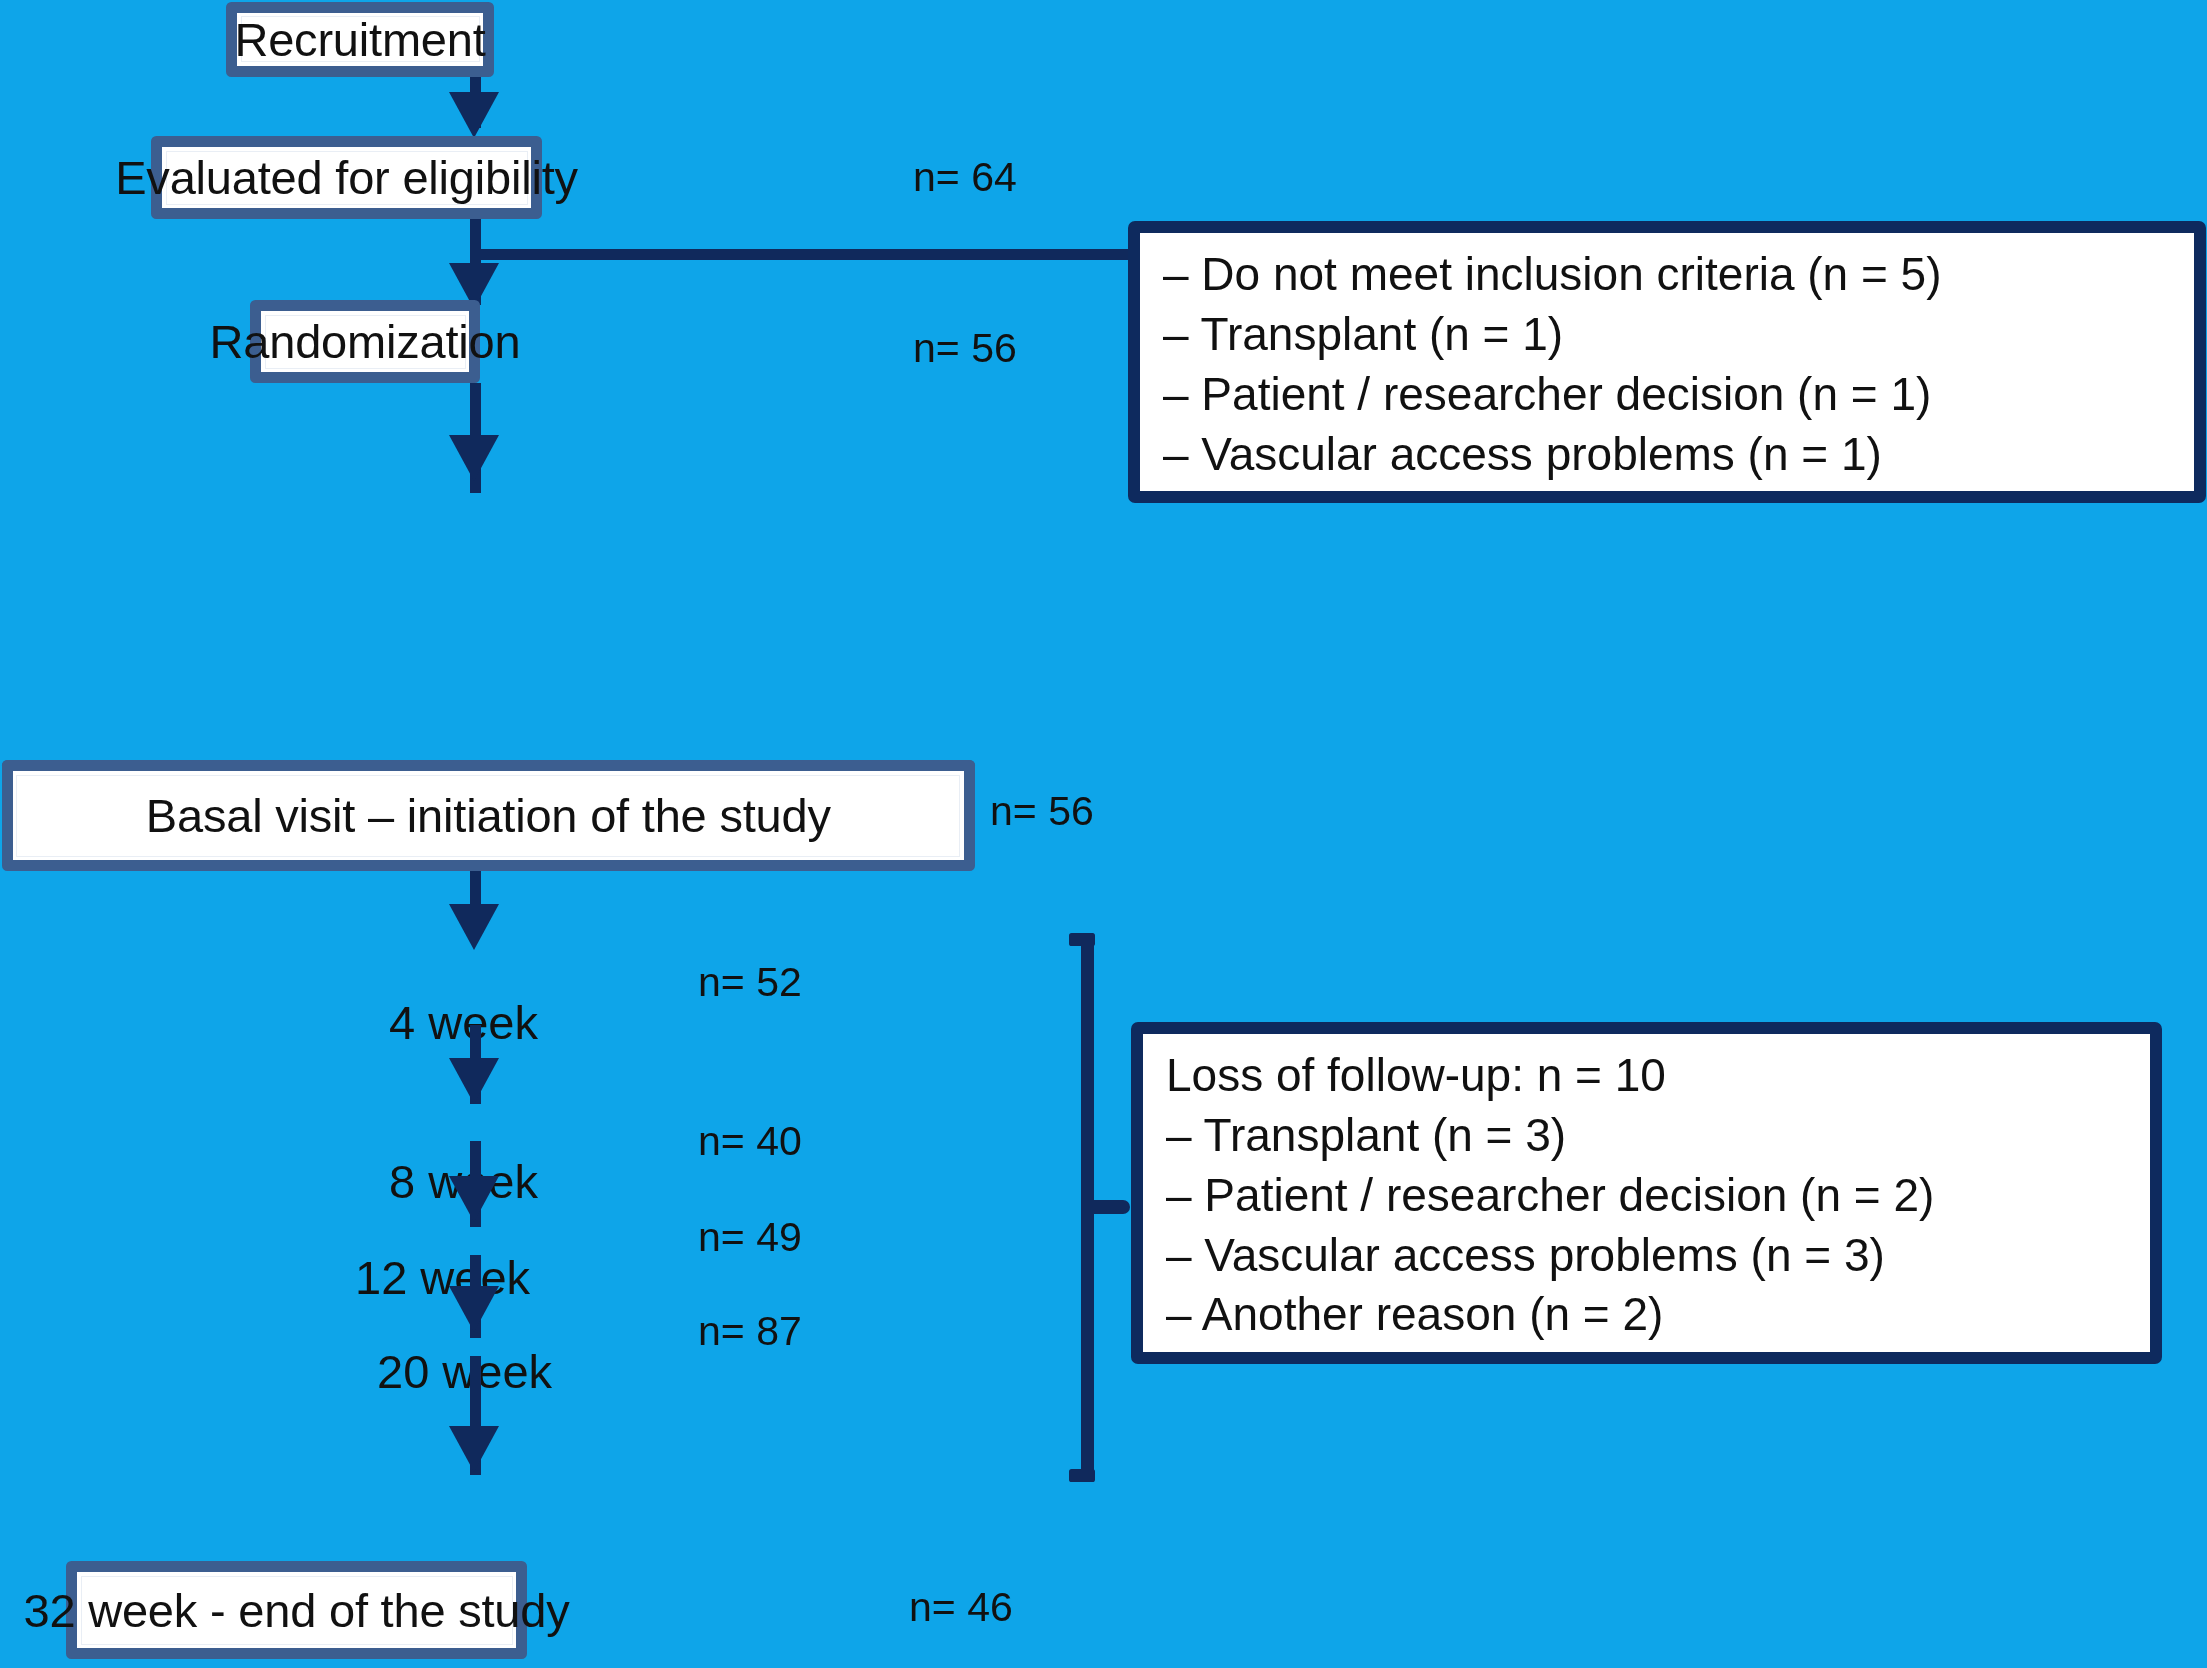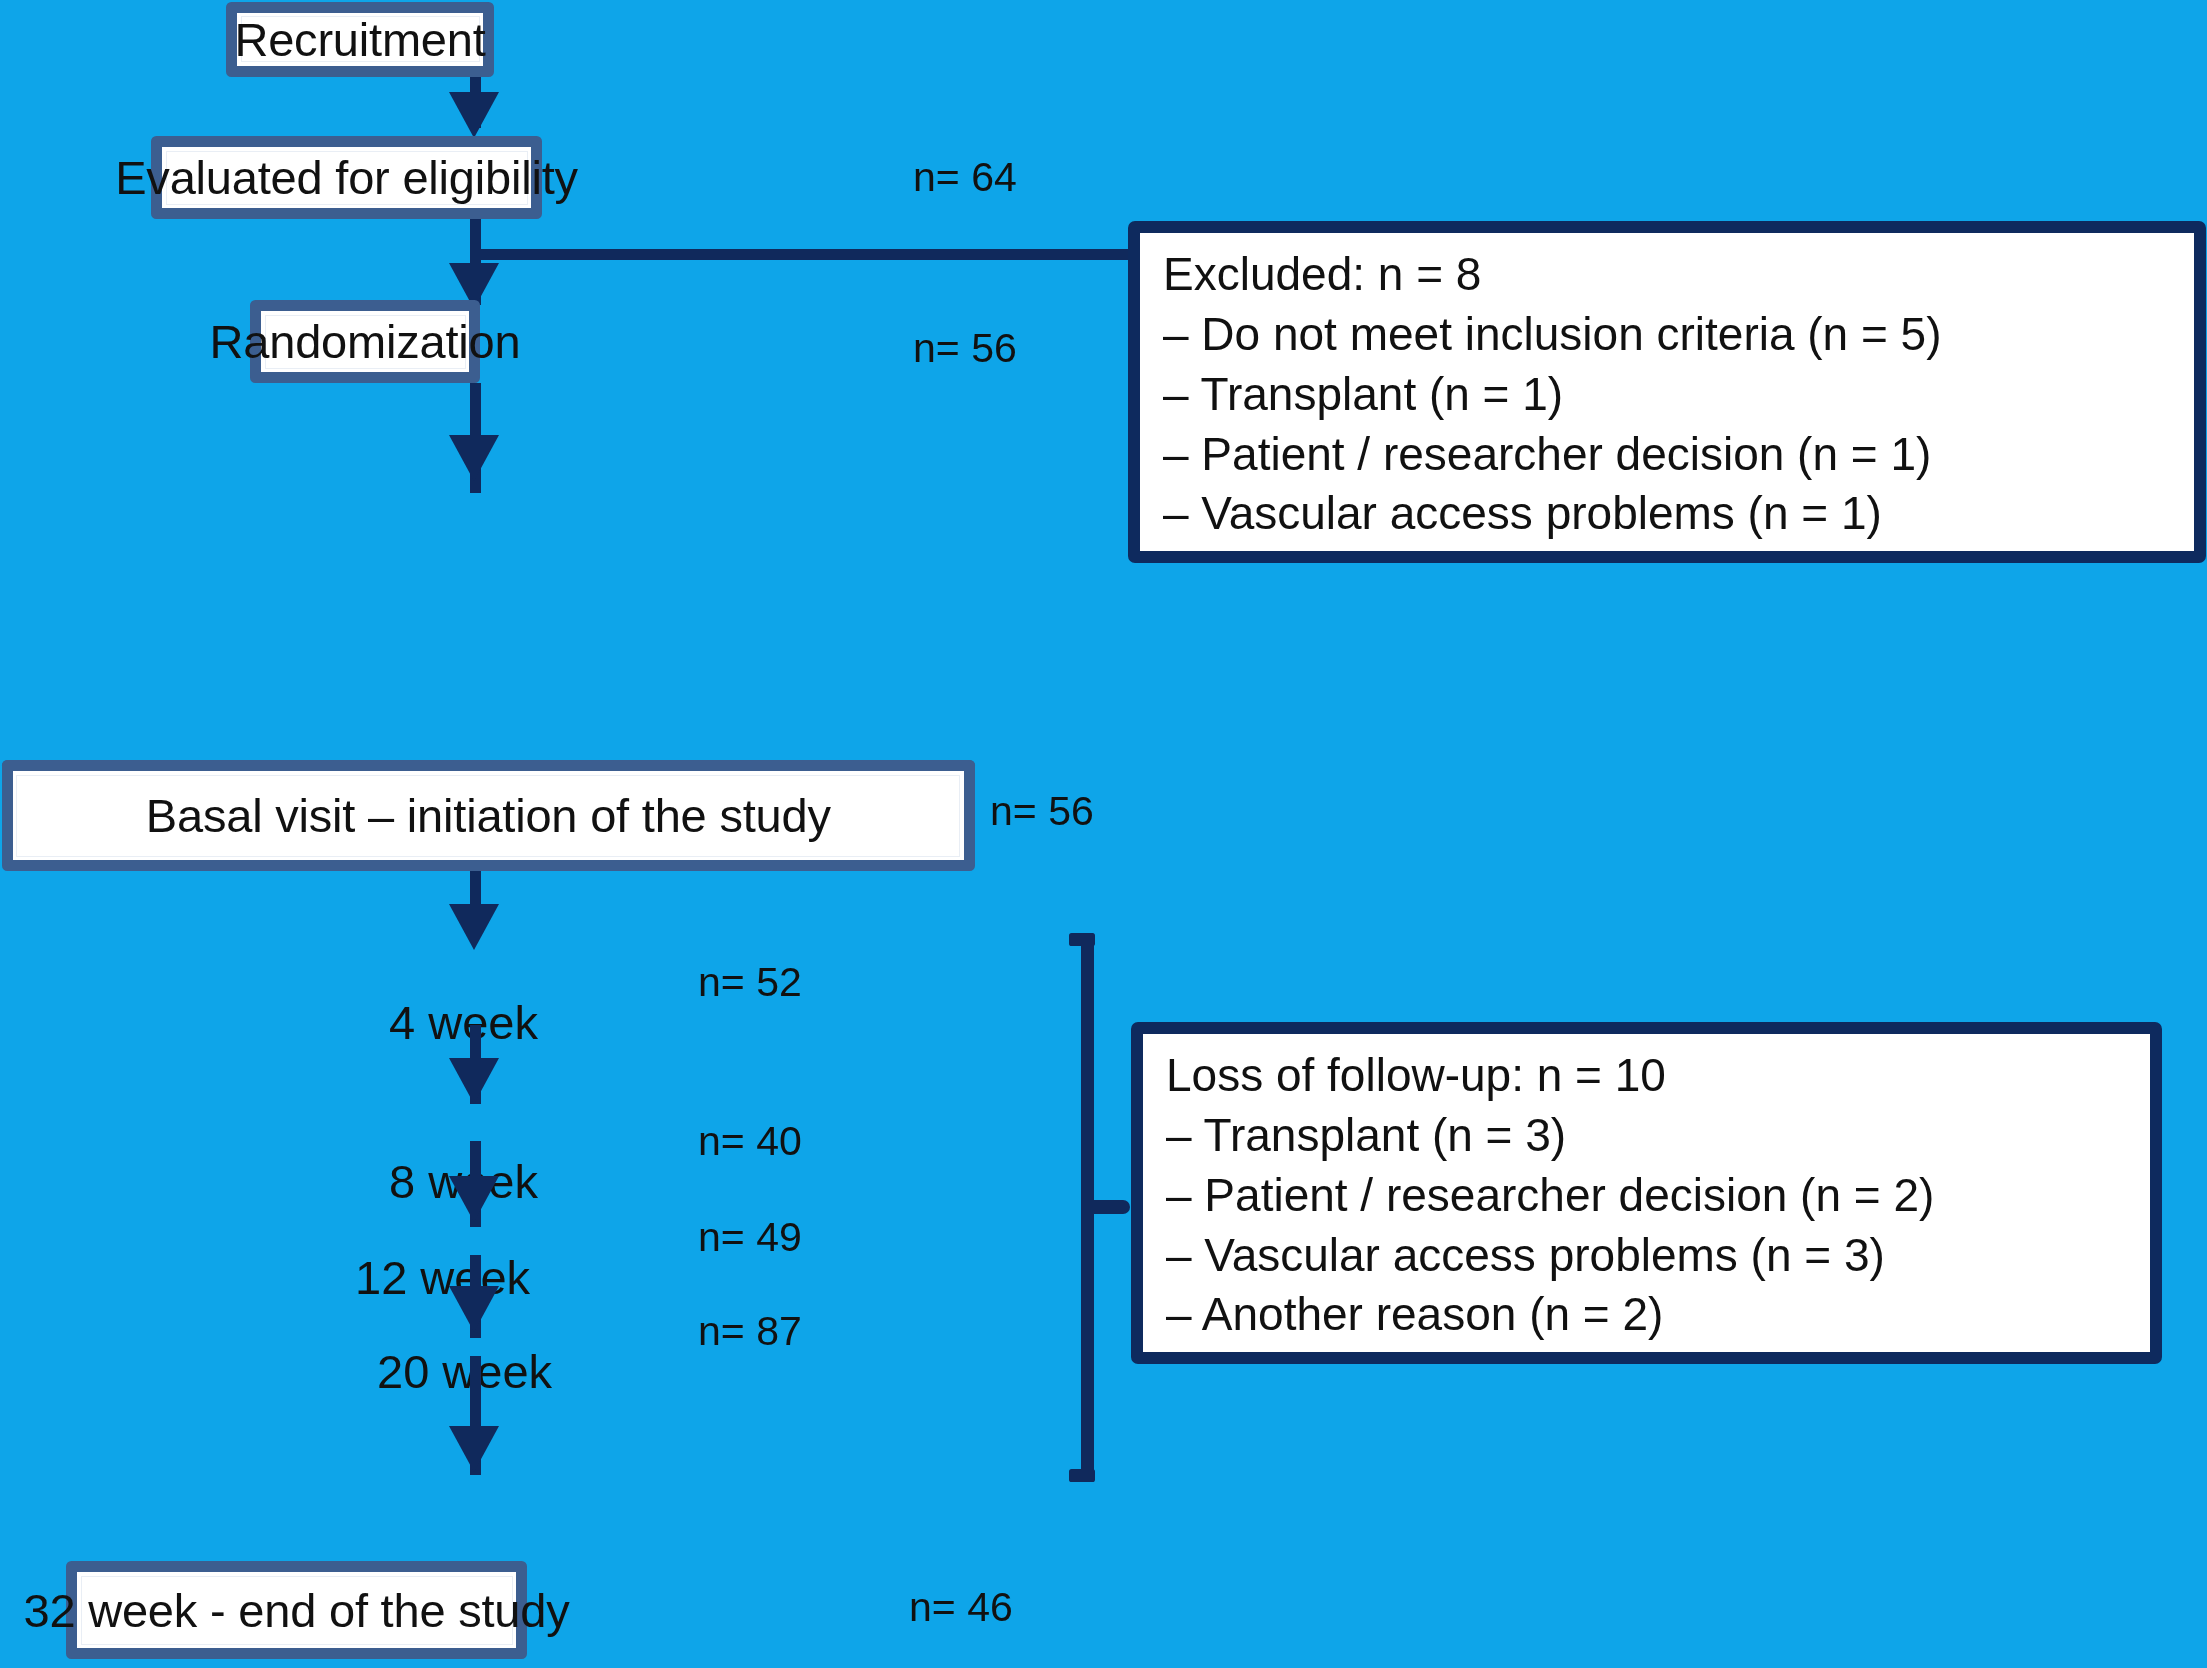--- a/index.html
+++ b/index.html
@@ -135,21 +135,20 @@
     <span class="inner"></span>
     <span class="label">Evaluated for eligibility</span>
   </div>
   <div class="ncount" style="left:913px; top:154px;">n= 64</div>
 
   <div class="vline" style="left:470px; top:219px; height:86px;"></div>
   <div class="hline" style="left:470px; top:249px; width:660px;"></div>
   <div class="arrowhead" style="left:449px; top:263px;"></div>
 
   <div class="notebox" style="left:1128px; top:221px; width:1078px; height:140px; height:auto;">
-    <div class="nline">Excluded: n = 8</div>
     <div class="nline">– Do not meet inclusion criteria (n = 5)</div>
     <div class="nline">– Transplant (n = 1)</div>
     <div class="nline">– Patient / researcher decision (n = 1)</div>
     <div class="nline">– Vascular access problems (n = 1)</div>
   </div>
 
   <div class="flowbox" style="left:250px; top:300px; width:230px; height:83px;">
     <span class="inner"></span>
     <span class="label">Randomization</span>
   </div>

